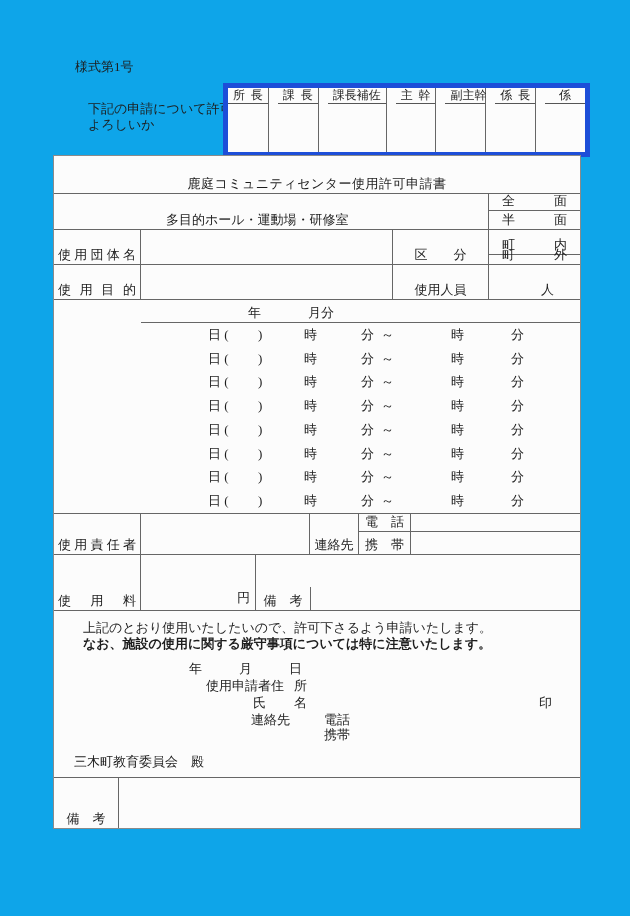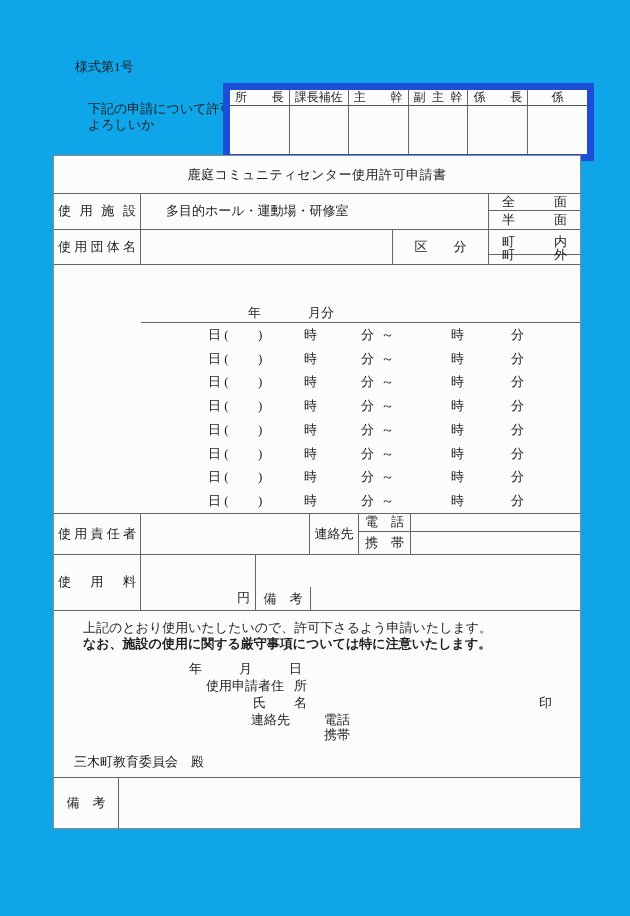--- a/index.html
+++ b/index.html
@@ -4,29 +4,29 @@
 <style>
   html,body { margin:0; padding:0; }
   body { width:630px; height:916px; background:#fbfbfb; }
   .sheet {
     position:relative; width:630px; height:916px; background:#0ea5e9;
     font-family:"Liberation Serif","DejaVu Serif",serif;
     color:#1d1d1d; font-size:13px;
   }
   .txt { position:absolute; white-space:nowrap; }
   .abs { position:absolute; box-sizing:border-box; }
-  .vc { display:flex; align-items:center; }
+  .vc { display:flex; align-items:flex-end; }
   .ctr { justify-content:center; text-align:center; }
   .br { border-right:1px solid #666; }
   .bb { border-bottom:1px solid #666; }
   .lbl { width:100%; text-align:justify; text-align-last:justify; padding:0 4px; white-space:nowrap; }
 
   
   .ap { position:absolute; left:223px; top:83px; width:357px; height:64px;
-        border:7px solid #1d4ed8; display:flex; background:#fcfcfc; }
+        border:5px solid #1d4ed8; display:flex; background:#fcfcfc;gap:9px; }
   .ap-col { flex:1; border-right:1px solid #666; display:flex; flex-direction:column; min-width:0; }
   .ap-col:last-child { border-right:none; }
   .ap-col.w4 { flex:0 0 58px; }
   .ap-h { height:16px; line-height:14px; border-bottom:1.5px solid #555; font-size:12px;
           text-align:justify; text-align-last:justify; padding:0 5px; white-space:nowrap;
           box-sizing:border-box; }
   .ap-h.one { text-align:center; text-align-last:center; }
   .ap-b { flex:1; }
 
   
@@ -52,20 +52,24 @@
   <div class="txt" style="left:88px; top:101px; line-height:16px;">
     <div>下記の申請について許可して</div>
     <div>よろしいか</div>
   </div>
 
   <div class="ap" id="approval">
       <div class="ap-col">
         <div class="ap-h">所 長</div>
         <div class="ap-b"></div>
       </div>
+      <div class="ap-col">
+        <div class="ap-h">課 長</div>
+        <div class="ap-b"></div>
+      </div>
       <div class="ap-col w4">
         <div class="ap-h">課長補佐</div>
         <div class="ap-b"></div>
       </div>
       <div class="ap-col">
         <div class="ap-h">主 幹</div>
         <div class="ap-b"></div>
       </div>
       <div class="ap-col">
         <div class="ap-h">副主幹</div>
@@ -83,23 +87,20 @@
 
   <div class="tbl">
 
     <div class="row" style="top:0; height:37px;">
       <div class="abs vc ctr" style="left:0; top:0; right:0; bottom:0;">
         <span style="letter-spacing:0.5px;">鹿庭コミュニティセンター使用許可申請書</span>
       </div>
     </div>
 
     <div class="row" style="top:37px; height:36px;">
-      <div class="abs vc br" style="left:0; top:0; width:87px; height:100%;">
-        <div class="lbl">使 用 施 設</div>
-      </div>
       <div class="abs vc br" style="left:87px; top:0; width:348px; height:100%; padding-left:25px;">
         <span>多目的ホール・運動場・研修室</span>
       </div>
       <div class="abs vc ctr bb" style="left:435px; top:0; right:0; height:18px;">
         <span>全　　　面</span>
       </div>
       <div class="abs vc ctr" style="left:435px; top:18px; right:0; bottom:0;">
         <span>半　　　面</span>
       </div>
     </div>
@@ -115,20 +116,34 @@
         <span>区　　分</span>
       </div>
       <div class="abs vc ctr bb" style="left:435px; top:0; right:0; height:26px;">
         <span>町　　　内</span>
       </div>
       <div class="abs vc ctr" style="left:435px; top:17px; right:0; bottom:0;">
         <span>町　　　外</span>
       </div>
     </div>
 
+    <div class="row" style="top:108px; height:35px;">
+      <div class="abs vc br" style="left:0; top:0; width:87px; height:100%;">
+        <div class="lbl">使 用 目 的</div>
+      </div>
+      <div class="abs br" style="left:87px; top:0; width:252px; height:100%;">
+        <span></span>
+      </div>
+      <div class="abs vc ctr br" style="left:339px; top:0; width:96px; height:100%;">
+        <span>使用人員</span>
+      </div>
+      <div class="abs vc" style="left:435px; top:0; right:0; height:100%; justify-content:flex-end; padding-right:26px;">
+        <span>人</span>
+      </div>
+    </div>
 
     <div class="row" style="top:143px; height:214px;">
       <div class="abs bb" style="left:87px; top:0; right:0; height:24px;">
         <span class="abs" style="left:107px; top:5px;">年</span>
         <span class="abs" style="left:167px; top:5px;">月分</span>
       </div>
       <div class="abs" style="left:87px; top:24px; right:0; bottom:0; display:flex; flex-direction:column;">
           <div class="time-row">
             <span class="tf tf0">日 (</span>
             <span class="tf tf1">)</span>

